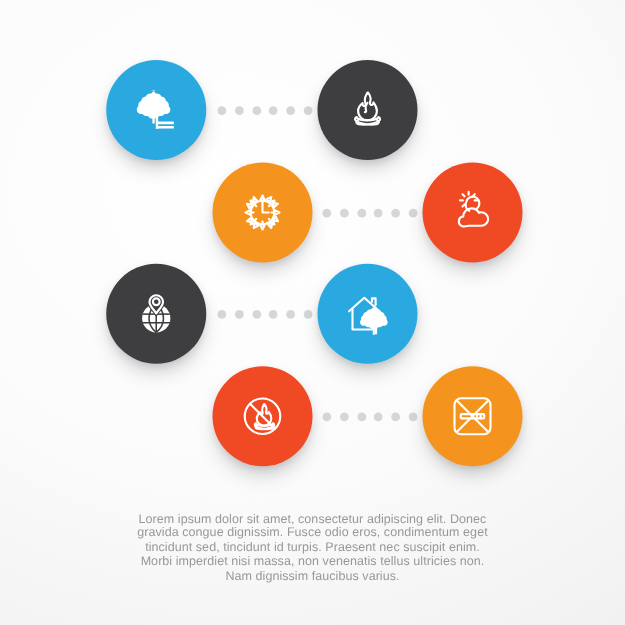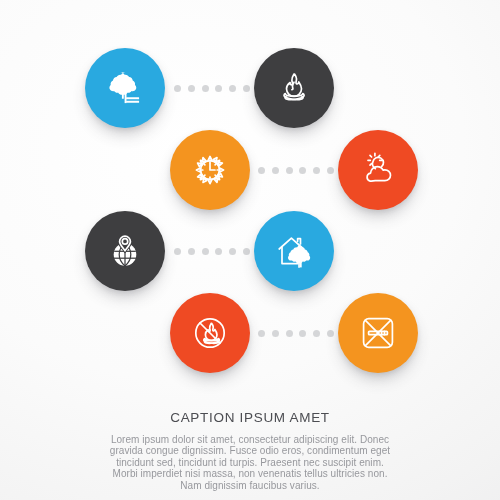--- a/index.html
+++ b/index.html
@@ -295,17 +295,16 @@
       <rect class="st" stroke-width="1.5" x="13.6" y="21.3" width="18.8" height="3.4" rx="0.8"></rect>
       <path class="st" stroke-width="1.5" d="M26.6 21.3v3.4"></path>
       <path class="st" stroke-width="1.5" d="M29.5 21.3v3.4"></path>
 
       <path class="st" stroke-width="1.5" d="M10.4 10.4L35.6 35.6"></path>
       <path class="st" stroke-width="1.5" d="M35.6 10.4L10.4 35.6"></path>
     </svg>
   </div>
 
   <div id="caption">
-    <h1>CAPTION IPSUM AMET</h1>
     <p>Lorem ipsum dolor sit amet, consectetur adipiscing elit. Donec gravida congue dignissim. Fusce odio eros, condimentum eget tincidunt sed, tincidunt id turpis. Praesent nec suscipit enim. Morbi imperdiet nisi massa, non venenatis tellus ultricies non. Nam dignissim faucibus varius.</p>
   </div>
 
 </div>
 
 </body></html>

